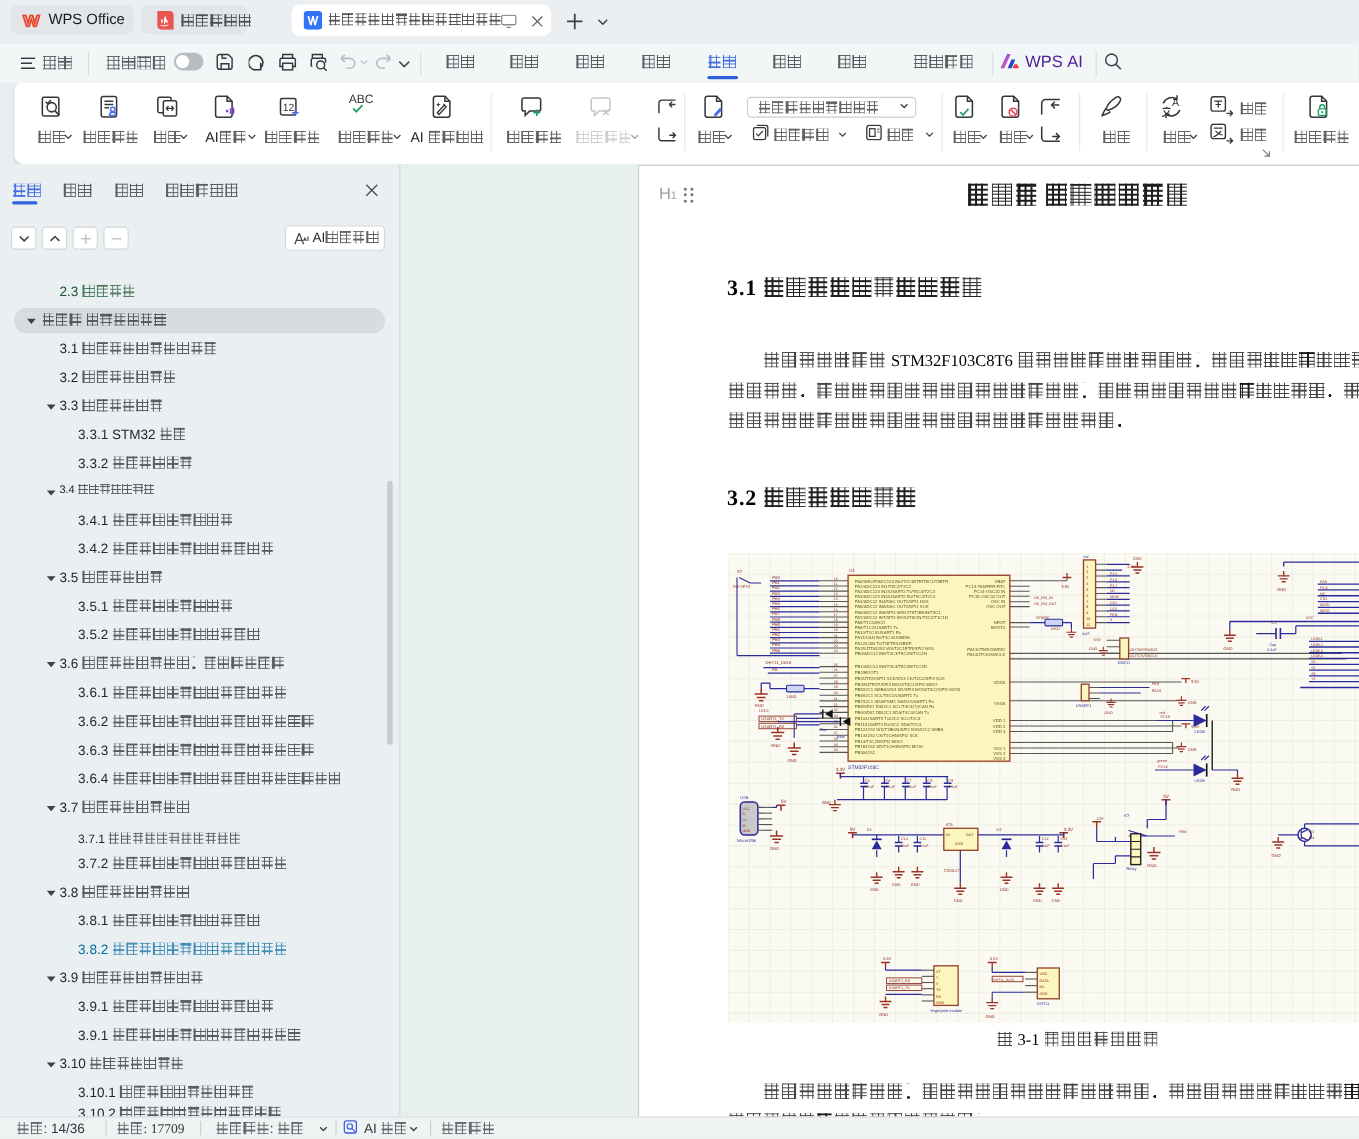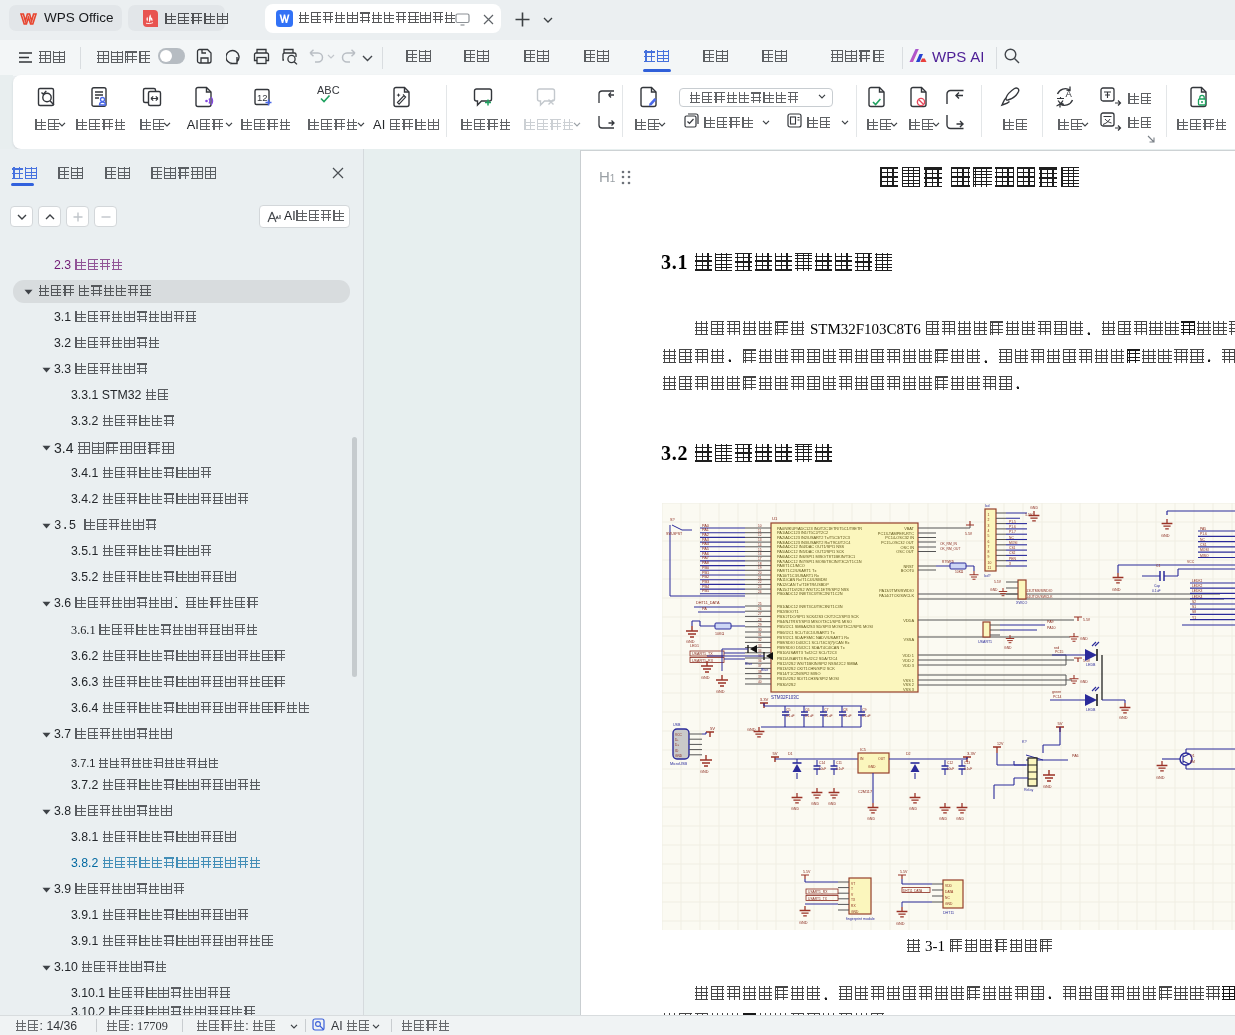--- a/index.html
+++ b/index.html
@@ -322,51 +322,51 @@
   </svg>
 <svg width="10" height="10" viewBox="0 0 10 10" class="ab" style="left:101px;top:212px">
     <path d="M0.5 5 h9" stroke="#c0c5ca" stroke-width="1.4"></path>
   </svg>
 <div class="ab" style="left:259px;top:205px;width:91px;height:23px;background:#fff;border:1px solid #d3d7da;border-radius:4px"></div>
 <svg width="14" height="12" viewBox="0 0 14 12" class="ab" style="left:267px;top:211px">
     <path d="M5 1 L1 11 M5 1 L9 11 M2.5 7.5 h5" stroke="#45494e" stroke-width="1.2" fill="none"></path>
     <path d="M9 8 l1.2 -2.5 l1.2 2.5 M13 4 v4" stroke="#45494e" stroke-width="1.1" fill="none"></path>
   </svg>
 <div class="ab" style="left:284px;top:209px;font-size:12.3px;color:#24272b"><span style="font-family:'Liberation Sans'">AI</span><span class="cj"><i></i><i></i><i></i><i></i></span></div>
-<div class="ab" style="left:54px;top:258px;font-size:12.3px;color:#701a75;white-space:nowrap"><span style="font-family:'Liberation Sans'">2.3&nbsp;</span><span class="cj"><i></i><i></i><i></i><i></i></span></div>
+<div class="ab" style="left:54px;top:258px;font-size:12.3px;color:#14532d;white-space:nowrap"><span style="font-family:'Liberation Sans'">2.3&nbsp;</span><span class="cj"><i></i><i></i><i></i><i></i></span></div>
 <div class="ab" style="left:13px;top:280px;width:337px;height:23px;background:#d8dcde;border-radius:11px"></div>
 <svg width="9" height="6" viewBox="0 0 9 6" class="ab" style="left:24px;top:289px">
     <path d="M0.5 0.8 L8.5 0.8 L4.5 5.5 Z" fill="#3e4247"></path>
   </svg>
 <div class="ab" style="left:38px;top:284px;font-size:12.3px;color:#23262a;white-space:nowrap"><span class="cj"><i></i><i></i><i></i><t>&nbsp;</t><i></i><i></i><i></i><i></i><i></i><i></i></span></div>
 <div class="ab" style="left:54px;top:310px;font-size:12.3px;color:#23262a;white-space:nowrap"><span style="font-family:'Liberation Sans'">3.1&nbsp;</span><span class="cj"><i></i><i></i><i></i><i></i><i></i><i></i><i></i><i></i><i></i><i></i></span></div>
 <div class="ab" style="left:54px;top:336px;font-size:12.3px;color:#23262a;white-space:nowrap"><span style="font-family:'Liberation Sans'">3.2&nbsp;</span><span class="cj"><i></i><i></i><i></i><i></i><i></i><i></i><i></i></span></div>
 <svg width="9" height="6" viewBox="0 0 9 6" class="ab" style="left:42px;top:367px">
     <path d="M0.5 0.8 L8.5 0.8 L4.5 5.5 Z" fill="#3e4247"></path>
   </svg>
 <div class="ab" style="left:54px;top:362px;font-size:12.3px;color:#23262a;white-space:nowrap"><span style="font-family:'Liberation Sans'">3.3&nbsp;</span><span class="cj"><i></i><i></i><i></i><i></i><i></i><i></i></span></div>
 <div class="ab" style="left:71px;top:388px;font-size:12.3px;color:#23262a;white-space:nowrap"><span style="font-family:'Liberation Sans'">3.3.1&nbsp;STM32&nbsp;</span><span class="cj"><i></i><i></i></span></div>
 <div class="ab" style="left:71px;top:414px;font-size:12.3px;color:#23262a;white-space:nowrap"><span style="font-family:'Liberation Sans'">3.3.2&nbsp;</span><span class="cj"><i></i><i></i><i></i><i></i><i></i><i></i></span></div>
 <svg width="9" height="6" viewBox="0 0 9 6" class="ab" style="left:42px;top:445px">
     <path d="M0.5 0.8 L8.5 0.8 L4.5 5.5 Z" fill="#3e4247"></path>
   </svg>
-<div class="ab" style="left:54px;top:440px;font-size:14px;color:#23262a;white-space:nowrap"><span style="font-family:'Liberation Sans'">3.4&nbsp;</span><span class="cj"><i></i><i></i><i></i><i></i><i></i><i></i><i></i></span></div>
+<div class="ab" style="left:54px;top:440px;font-size:10px;color:#23262a;white-space:nowrap"><span style="font-family:'Liberation Sans'">3.4&nbsp;</span><span class="cj"><i></i><i></i><i></i><i></i><i></i><i></i><i></i></span></div>
 <div class="ab" style="left:71px;top:466px;font-size:12.3px;color:#23262a;white-space:nowrap"><span style="font-family:'Liberation Sans'">3.4.1&nbsp;</span><span class="cj"><i></i><i></i><i></i><i></i><i></i><i></i><i></i><i></i><i></i></span></div>
 <div class="ab" style="left:71px;top:492px;font-size:12.3px;color:#23262a;white-space:nowrap"><span style="font-family:'Liberation Sans'">3.4.2&nbsp;</span><span class="cj"><i></i><i></i><i></i><i></i><i></i><i></i><i></i><i></i><i></i><i></i><i></i><i></i></span></div>
 <svg width="9" height="6" viewBox="0 0 9 6" class="ab" style="left:42px;top:523px">
     <path d="M0.5 0.8 L8.5 0.8 L4.5 5.5 Z" fill="#3e4247"></path>
   </svg>
-<div class="ab" style="left:54px;top:518px;font-size:12.3px;color:#23262a;white-space:nowrap"><span style="font-family:Liberation Mono, monospace">3.5&nbsp;</span><span class="cj"><i></i><i></i><i></i><i></i><i></i><i></i></span></div>
+<div class="ab" style="left:54px;top:518px;font-size:12.3px;color:#23262a;white-space:nowrap"><span style="font-family:Liberation Sans, sans-serif">3.5&nbsp;</span><span class="cj"><i></i><i></i><i></i><i></i><i></i><i></i></span></div>
 <div class="ab" style="left:71px;top:544px;font-size:12.3px;color:#23262a;white-space:nowrap"><span style="font-family:'Liberation Sans'">3.5.1&nbsp;</span><span class="cj"><i></i><i></i><i></i><i></i><i></i><i></i><i></i><i></i><i></i></span></div>
 <div class="ab" style="left:71px;top:570px;font-size:12.3px;color:#23262a;white-space:nowrap"><span style="font-family:'Liberation Sans'">3.5.2&nbsp;</span><span class="cj"><i></i><i></i><i></i><i></i><i></i><i></i><i></i><i></i><i></i><i></i><i></i></span></div>
 <svg width="9" height="6" viewBox="0 0 9 6" class="ab" style="left:42px;top:601px">
     <path d="M0.5 0.8 L8.5 0.8 L4.5 5.5 Z" fill="#3e4247"></path>
   </svg>
 <div class="ab" style="left:54px;top:596px;font-size:12.3px;color:#23262a;white-space:nowrap"><span style="font-family:'Liberation Sans'">3.6&nbsp;</span><span class="cj"><i></i><i></i><i></i><i></i><i></i><i></i><i></i><i></i><i class="p"></i><i></i><i></i><i></i><i></i><i></i><i></i></span></div>
-<div class="ab" style="left:71px;top:623px;font-size:12.3px;color:#23262a;white-space:nowrap"><span style="font-family:Liberation Serif, serif">3.6.1&nbsp;</span><span class="cj"><i></i><i></i><i></i><i></i><i></i><i></i><i></i><i></i><i></i><i></i><i></i><i></i><i></i></span></div>
+<div class="ab" style="left:71px;top:623px;font-size:12.3px;color:#23262a;white-space:nowrap"><span style="font-family:Liberation Sans, sans-serif">3.6.1&nbsp;</span><span class="cj"><i></i><i></i><i></i><i></i><i></i><i></i><i></i><i></i><i></i><i></i><i></i><i></i><i></i></span></div>
 <div class="ab" style="left:71px;top:649px;font-size:12.3px;color:#23262a;white-space:nowrap"><span style="font-family:Liberation Sans, sans-serif">3.6.2&nbsp;</span><span class="cj"><i></i><i></i><i></i><i></i><i></i><i></i><i></i><i></i><i></i><i></i><i></i><i></i><i></i><i></i><i></i></span></div>
 <div class="ab" style="left:71px;top:675px;font-size:12.3px;color:#23262a;white-space:nowrap"><span style="font-family:'Liberation Sans'">3.6.3&nbsp;</span><span class="cj"><i></i><i></i><i></i><i></i><i></i><i></i><i></i><i></i><i></i><i></i><i></i><i></i><i></i><i></i><i></i></span></div>
 <div class="ab" style="left:71px;top:701px;font-size:12.3px;color:#23262a;white-space:nowrap"><span style="font-family:'Liberation Sans'">3.6.4&nbsp;</span><span class="cj"><i></i><i></i><i></i><i></i><i></i><i></i><i></i><i></i><i></i><i></i><i></i><i></i><i></i><i></i><i></i><i></i><i></i></span></div>
 <svg width="9" height="6" viewBox="0 0 9 6" class="ab" style="left:42px;top:732px">
     <path d="M0.5 0.8 L8.5 0.8 L4.5 5.5 Z" fill="#3e4247"></path>
   </svg>
 <div class="ab" style="left:54px;top:727px;font-size:12.3px;color:#23262a;white-space:nowrap"><span style="font-family:'Liberation Sans'">3.7&nbsp;</span><span class="cj"><i></i><i></i><i></i><i></i><i></i><i></i><i></i><i></i></span></div>
 <div class="ab" style="left:71px;top:757px;font-size:11px;color:#23262a;white-space:nowrap"><span style="font-family:'Liberation Sans'">3.7.1&nbsp;</span><span class="cj"><i></i><i></i><i></i><i></i><i></i><i></i><i></i><i></i><i></i><i></i><i></i></span></div>
 <div class="ab" style="left:71px;top:778px;font-size:12.3px;color:#23262a;white-space:nowrap"><span style="font-family:'Liberation Sans'">3.7.2&nbsp;</span><span class="cj"><i></i><i></i><i></i><i></i><i></i><i></i><i></i><i></i><i></i><i></i><i></i><i></i><i></i></span></div>
 <svg width="9" height="6" viewBox="0 0 9 6" class="ab" style="left:42px;top:809px">

